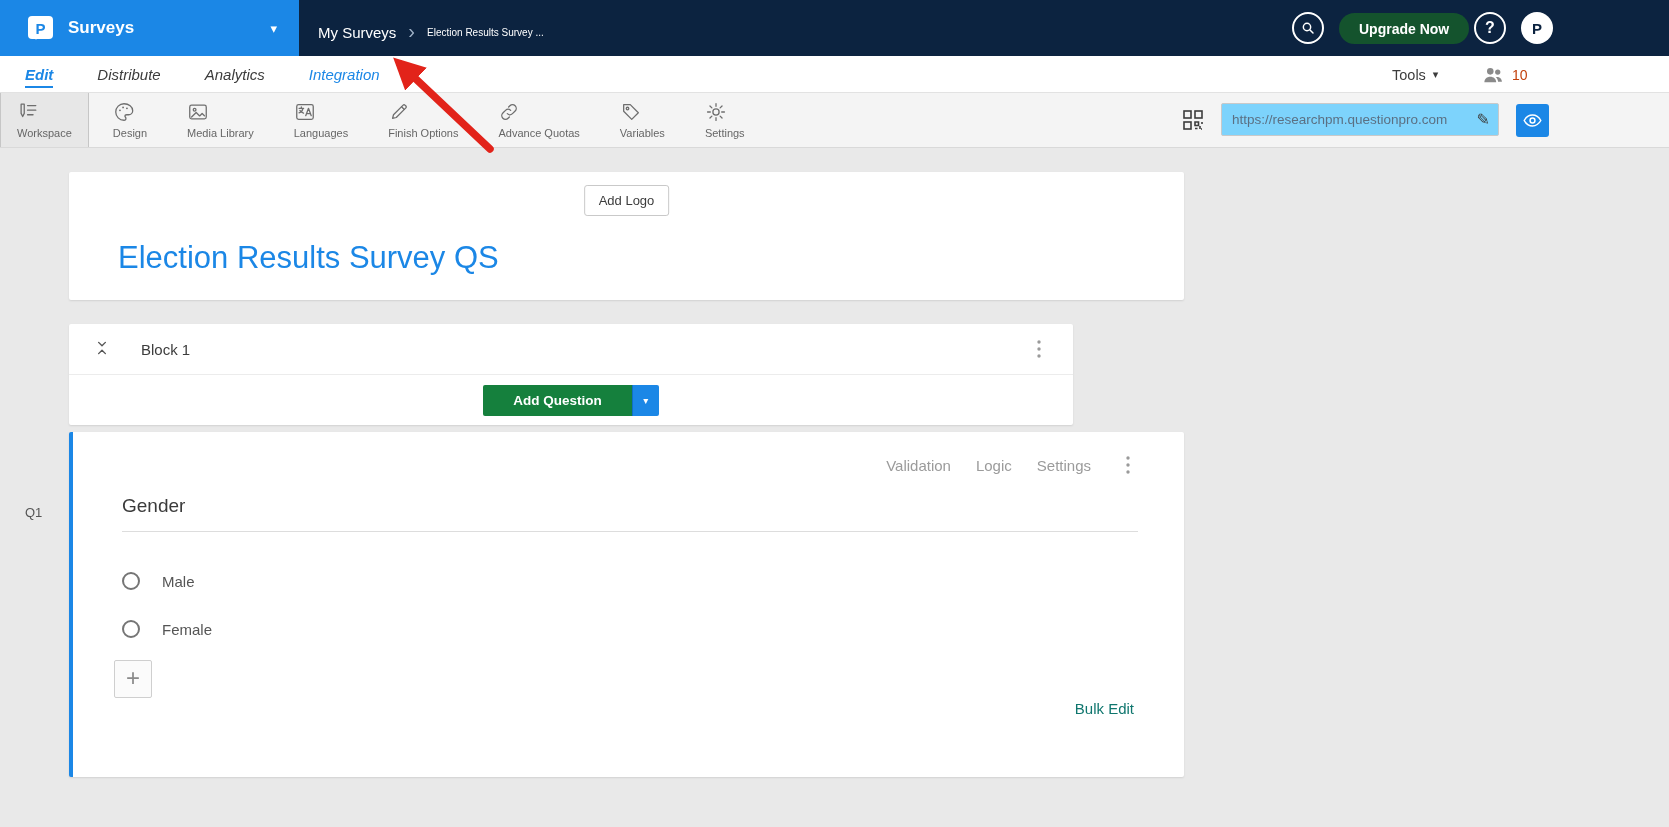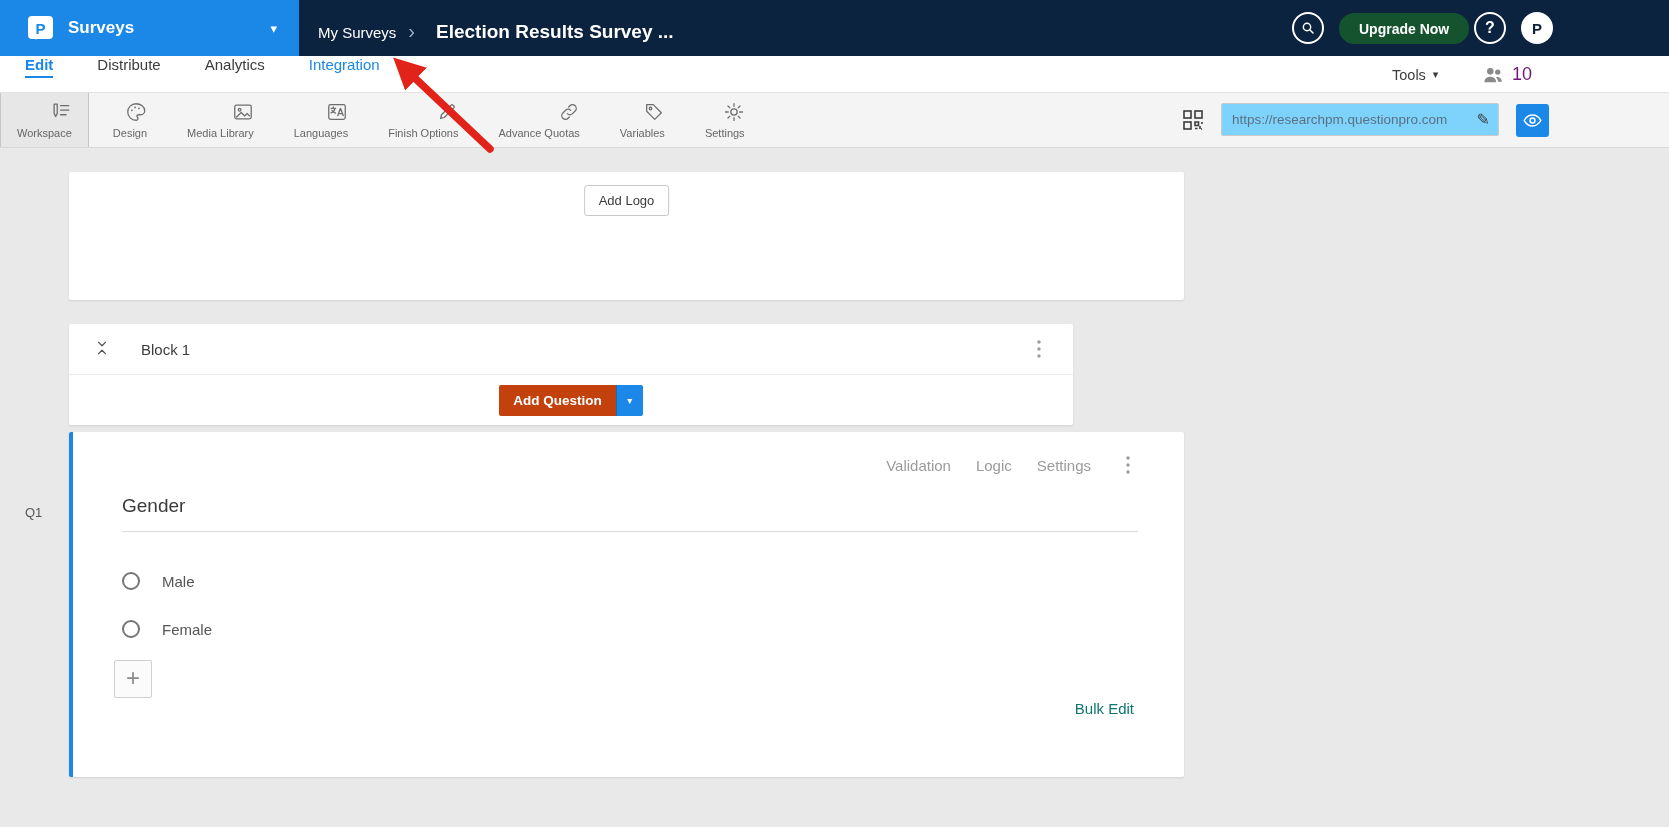--- a/index.html
+++ b/index.html
@@ -8,42 +8,42 @@
 
   
   .topbar{position:absolute;left:0;top:0;width:100%;height:56px;background:#0c2340;}
   .brand{position:absolute;left:0;top:0;width:299px;height:56px;background:#1b87e6;display:flex;align-items:center;padding:0 22px 0 27px;box-sizing:border-box;cursor:pointer;}
   .qp-logo{width:27px;height:27px;flex:0 0 auto;}
   .brand-name{color:#fff;font-size:17px;font-weight:700;margin-left:14px;}
   .brand-caret{margin-left:auto;color:#fff;font-size:13px;}
   .breadcrumb{position:absolute;left:318px;top:0;height:64px;display:flex;align-items:center;gap:12px;}
   .bc-link{color:#fff;font-size:15px;cursor:pointer;}
   .bc-chev{color:#9fb1c6;font-size:20px;line-height:1;padding-bottom:3px;}
-  .bc-current{color:#fff;font-size:19px;font-weight:700;margin-left:9px;}
+  .bc-current{color:#fff;font-size:10px;font-weight:400;}
   .top-actions .circle-btn{position:absolute;top:12px;width:32px;height:32px;border-radius:50%;border:2px solid #fff;box-sizing:border-box;background:transparent;display:flex;align-items:center;justify-content:center;cursor:pointer;color:#fff;}
   .btn-search{left:1292px;}
   .btn-help{left:1474px;font-size:16px;font-weight:700;}
   .upgrade-btn{position:absolute;left:1339px;top:13px;height:31px;background:#14532d;border:none;border-radius:16px;color:#fff;font-family:inherit;font-size:14px;font-weight:700;padding:0 20px;cursor:pointer;}
   .avatar{position:absolute;left:1521px;top:12px;width:32px;height:32px;border-radius:50%;background:#ffffff;color:#0c2340;font-size:15px;font-weight:700;display:flex;align-items:center;justify-content:center;cursor:pointer;}
 
   
   .tab-row{position:absolute;left:0;top:56px;width:100%;height:37px;background:#fff;border-bottom:1px solid #e2e2e2;box-sizing:border-box;}
-  .tabs{position:absolute;left:25px;top:0;height:37px;display:flex;align-items:flex-start;gap:44px;}
+  .tabs{position:absolute;left:25px;top:0;height:37px;display:flex;align-items:center;gap:44px;font-style:italic;}
   .tab{font-size:15px;color:#3c3c3c;font-weight:500;cursor:pointer;}
   .tab.active span{color:#1b87e6;font-weight:700;border-bottom:2px solid #1b87e6;padding-bottom:3px;}
   .tab.highlight{color:#1b87e6;}
   .tools{position:absolute;left:1392px;top:0;height:37px;display:flex;align-items:center;gap:7px;cursor:pointer;font-size:14.5px;color:#3c3c3c;}
   .tools .caret{font-size:11px;color:#3c3c3c;}
   .collab{position:absolute;left:1482px;top:0;height:37px;display:flex;align-items:center;gap:8px;cursor:pointer;}
-  .collab-count{color:#701a75;font-size:18px;}
+  .collab-count{color:#c2410c;font-size:14px;}
 
   
   .toolbar{position:absolute;left:0;top:93px;width:100%;height:55px;background:#f4f4f4;border-bottom:1px solid #d9d9d9;box-sizing:border-box;}
   .tb-items{position:absolute;left:0;top:0;height:54px;display:flex;gap:8px;}
-  .tb-item{height:54px;padding:0 16px;display:flex;flex-direction:column;align-items:flex-end;justify-content:center;gap:4px;cursor:pointer;box-sizing:border-box;color:#6e6e6e;}
+  .tb-item{height:54px;padding:0 16px;display:flex;flex-direction:column;align-items:flex-start;justify-content:center;gap:4px;cursor:pointer;box-sizing:border-box;color:#6e6e6e;}
   .tb-item .lbl{font-size:11px;color:#666;white-space:nowrap;}
   .tb-item.active{background:#e7e7e7;border-left:1px solid #c6c6c6;border-right:1px solid #c6c6c6;}
   .tb-icon{width:22px;height:22px;stroke:#6e6e6e;fill:none;stroke-width:1.4;stroke-linecap:round;stroke-linejoin:round;}
   .qr-btn{position:absolute;left:1181px;top:15px;width:24px;height:24px;background:none;border:none;padding:0;cursor:pointer;}
   .qr-icon{width:24px;height:24px;stroke:#3c3c3c;fill:none;stroke-width:1.6;}
   .url-wrap{position:absolute;left:1221px;top:10px;width:278px;height:33px;background:#7dd3fc;border:1px solid #c9c9c9;border-radius:2px;box-sizing:border-box;display:flex;align-items:center;}
   .url-input{flex:1;min-width:0;border:none;outline:none;background:transparent;font-family:inherit;font-size:13.5px;color:#5b7083;padding:0 2px 0 10px;}
   .url-pencil{flex:0 0 auto;color:#3c3c3c;font-size:16px;padding:0 8px 0 2px;cursor:pointer;}
   .preview-btn{position:absolute;left:1516px;top:11px;width:33px;height:33px;background:#1b87e6;border:none;border-radius:3px;cursor:pointer;display:flex;align-items:center;justify-content:center;padding:0;}
   .eye-icon{width:21px;height:21px;stroke:#fff;fill:none;stroke-width:1.7;stroke-linecap:round;stroke-linejoin:round;}
@@ -56,21 +56,21 @@
 
   .block-card{left:69px;top:324px;width:1004px;height:101px;}
   .block-header{height:50px;display:flex;align-items:center;border-bottom:1px solid #ececec;}
   .collapse-btn{margin-left:24px;width:20px;height:20px;cursor:pointer;}
   .collapse-icon{width:18px;height:18px;stroke:#555;fill:none;stroke-width:1.8;stroke-linecap:round;stroke-linejoin:round;}
   .block-title{margin-left:28px;font-size:15px;font-weight:500;color:#3c3c3c;cursor:text;}
   .dots{margin-left:auto;margin-right:26px;cursor:pointer;width:16px;height:20px;}
   .dots-icon{width:16px;height:20px;fill:#9a9a9a;}
   .addq-row{height:50px;display:flex;align-items:center;justify-content:center;}
   .addq{display:flex;cursor:pointer;}
-  .addq-main{background:#c2410c;color:#fff;font-size:13.5px;font-weight:700;padding:8px 14px;border-radius:2px 0 0 2px;}
+  .addq-main{background:#15803d;color:#fff;font-size:13.5px;font-weight:700;padding:8px 30px;border-radius:2px 0 0 2px;}
   .addq-caret{background:#1b87e6;border-left:1px solid #0f6fc4;border-radius:0 2px 2px 0;width:26px;display:flex;align-items:center;justify-content:center;color:#fff;font-size:10px;}
 
   .q-number{position:absolute;left:25px;top:505px;font-size:13px;color:#555;}
   .question-card{left:69px;top:432px;width:1115px;height:345px;border-left:4px solid #1b87e6;box-sizing:border-box;}
   .q-actions{position:absolute;right:50px;top:23px;display:flex;align-items:center;gap:25px;}
   .q-action{color:#9b9b9b;font-size:15px;cursor:pointer;text-align:center;}
   .q-dots{width:14px;height:20px;cursor:pointer;margin-left:4px;}
   .q-text{position:absolute;left:49px;top:63px;font-size:19px;color:#3a3a3a;cursor:text;}
   .q-divider{position:absolute;left:49px;top:99px;width:1016px;height:1px;background:#ddd;}
   .option{position:absolute;left:49px;display:flex;align-items:center;gap:22px;cursor:pointer;}
@@ -233,20 +233,21 @@
     <button class="preview-btn">
       <svg class="eye-icon" viewBox="0 0 24 24">
         <path d="M2.5 12S6 5.8 12 5.8 21.5 12 21.5 12 18 18.2 12 18.2 2.5 12 2.5 12z"></path>
         <circle cx="12" cy="12" r="2.8"></circle>
       </svg>
     </button>
   </div>
 
   <div class="card title-card">
     <button class="add-logo-btn">Add Logo</button>
+    <div class="survey-title">Election Results Survey QS</div>
   </div>
 
   <div class="card block-card">
     <div class="block-header">
       <div class="collapse-btn">
         <svg class="collapse-icon" viewBox="0 0 24 24">
           <path d="M7.5 4.5l4.5 4.5 4.5-4.5M7.5 19.5L12 15l4.5 4.5"></path>
         </svg>
       </div>
       <span class="block-title">Block 1</span>

